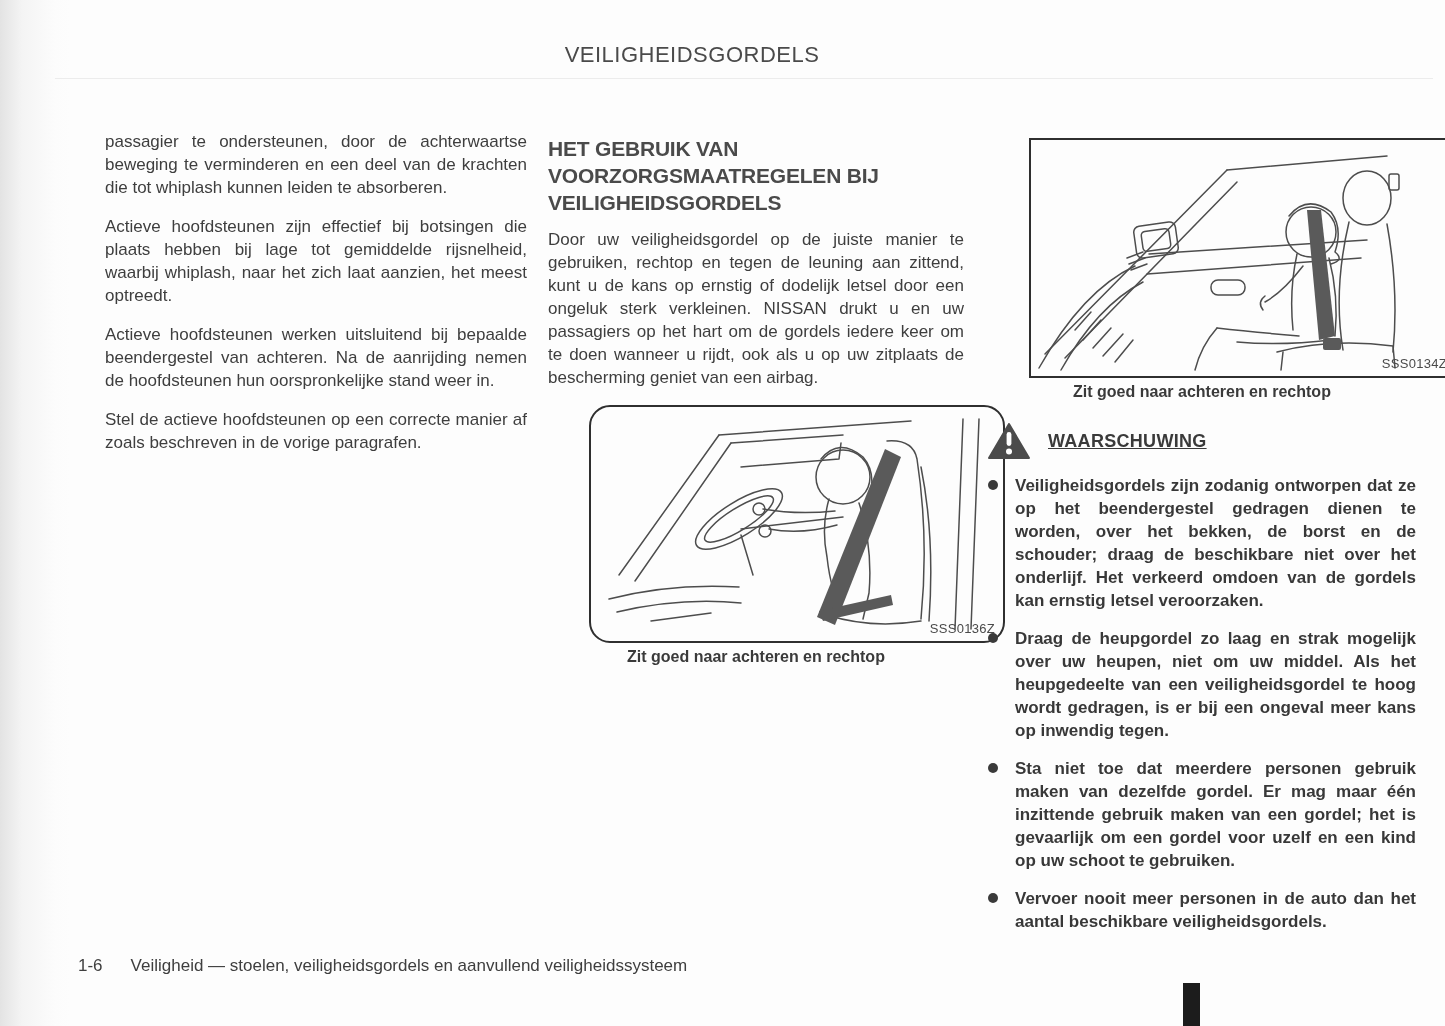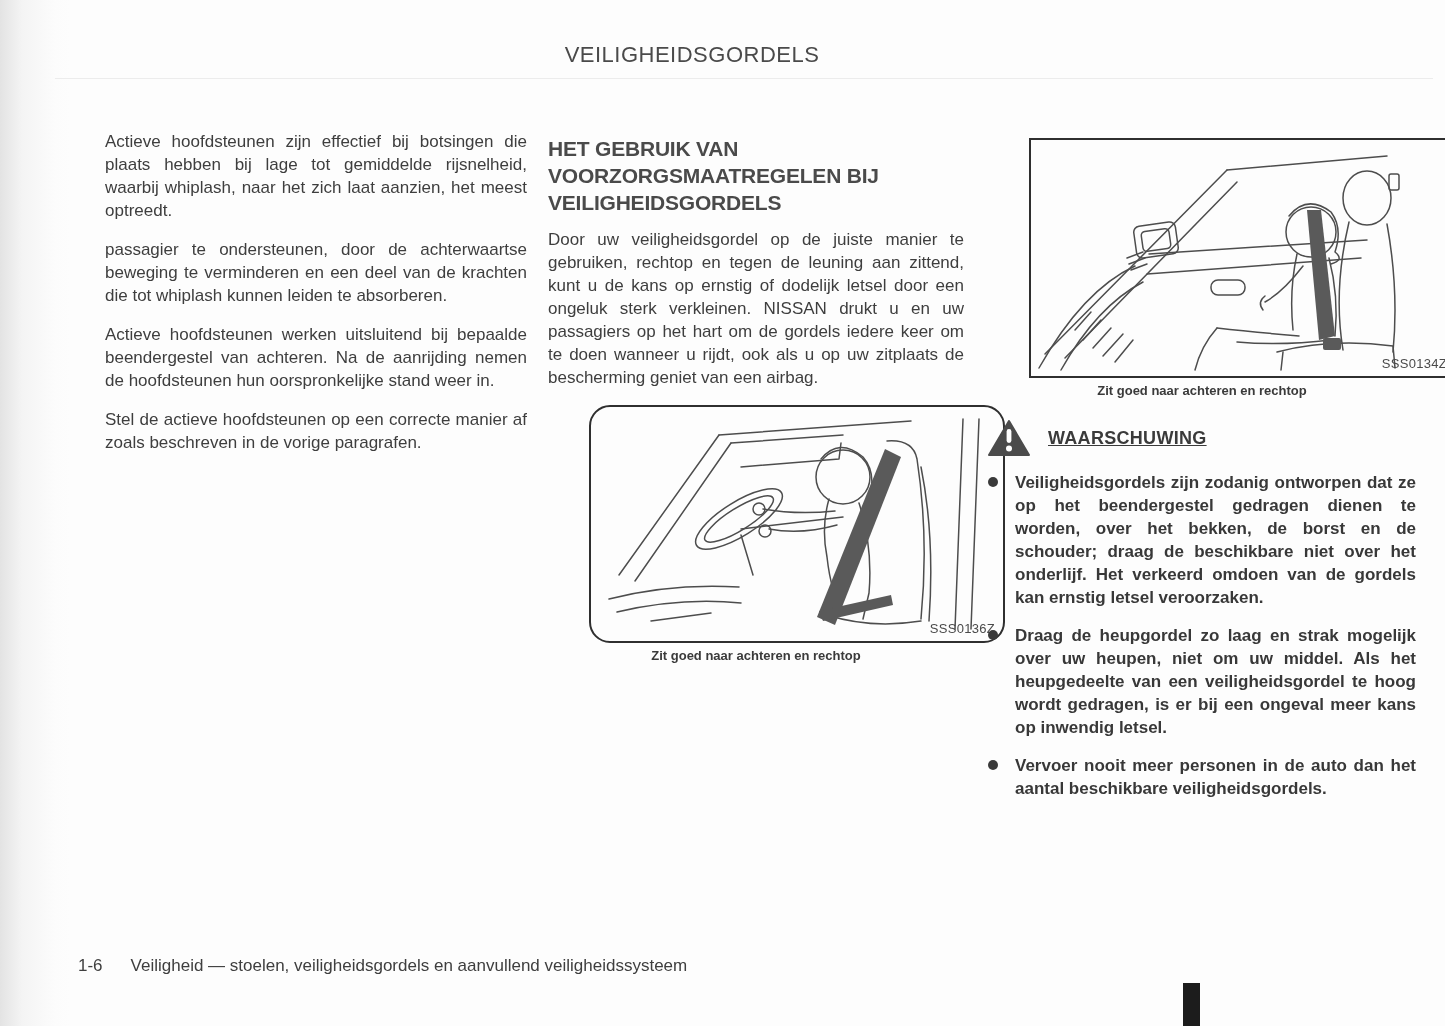--- a/index.html
+++ b/index.html
@@ -67,21 +67,21 @@
     position: absolute;
     right: 8px;
     bottom: 5px;
     font-size: 13px;
     color: #4a4a4a;
     letter-spacing: 0.3px;
   }
   .fig-caption {
     text-align: center;
     font-weight: bold;
-    font-size: 13px;
+    font-size: 16px;
     color: #3a3a3a;
     margin-top: 5px;
   }
 
   .warning-header {
     display: flex;
     align-items: center;
     gap: 18px;
     margin-top: 22px;
     margin-bottom: 14px;
@@ -139,22 +139,22 @@
 </style>
 </head>
 <body>
 
 <div class="page">
 
   <div class="page-title">VEILIGHEIDSGORDELS</div>
   <div class="title-rule"></div>
 
   <div class="col left-col">
+    <p>passagier te ondersteunen, door de achterwaartse beweging te verminderen en een deel van de krachten die tot whiplash kunnen leiden te absorberen.</p>
     <p>Actieve hoofdsteunen zijn effectief bij botsingen die plaats hebben bij lage tot gemiddelde rijsnelheid, waarbij whiplash, naar het zich laat aanzien, het meest optreedt.</p>
-    <p>passagier te ondersteunen, door de achterwaartse beweging te verminderen en een deel van de krachten die tot whiplash kunnen leiden te absorberen.</p>
     <p>Actieve hoofdsteunen werken uitsluitend bij bepaalde beendergestel van achteren. Na de aanrijding nemen de hoofdsteunen hun oorspronkelijke stand weer in.</p>
     <p>Stel de actieve hoofdsteunen op een correcte manier af zoals beschreven in de vorige paragrafen.</p>
   </div>
 
   <div class="col mid-col">
     <h2 class="section-heading">
       <div>HET GEBRUIK VAN</div>
       <div>VOORZORGSMAATREGELEN BIJ</div>
       <div>VEILIGHEIDSGORDELS</div>
     </h2>
@@ -269,21 +269,25 @@
       <span class="w-label">WAARSCHUWING</span>
     </div>
 
     <div class="warn-list">
       <div class="warn-item">
         <span class="bullet"></span>
         <span class="w-text">Veiligheidsgordels zijn zodanig ontworpen dat ze op het beendergestel gedragen dienen te worden, over het bekken, de borst en de schouder; draag de beschikbare niet over het onderlijf. Het verkeerd omdoen van de gordels kan ernstig letsel veroorzaken.</span>
       </div>
       <div class="warn-item">
         <span class="bullet"></span>
-        <span class="w-text">Draag de heupgordel zo laag en strak mogelijk over uw heupen, niet om uw middel. Als het heupgedeelte van een veiligheidsgordel te hoog wordt gedragen, is er bij een ongeval meer kans op inwendig letsel.</span>
+        <span class="w-text">Draag de heupgordel zo laag en strak mogelijk over uw heupen, niet om uw middel. Als het heupgedeelte van een veiligheidsgordel te hoog wordt gedragen, is er bij een ongeval meer kans op inwendig tegen.</span>
+      </div>
+      <div class="warn-item">
+        <span class="bullet"></span>
+        <span class="w-text">Sta niet toe dat meerdere personen gebruik maken van dezelfde gordel. Er mag maar één inzittende gebruik maken van een gordel; het is gevaarlijk om een gordel voor uzelf en een kind op uw schoot te gebruiken.</span>
       </div>
       <div class="warn-item">
         <span class="bullet"></span>
         <span class="w-text">Vervoer nooit meer personen in de auto dan het aantal beschikbare veiligheidsgordels.</span>
       </div>
     </div>
   </div>
 
   <div class="footer">
     <span class="page-num">1-6</span><span class="chapter">Veiligheid — stoelen, veiligheidsgordels en aanvullend veiligheidssysteem</span>

